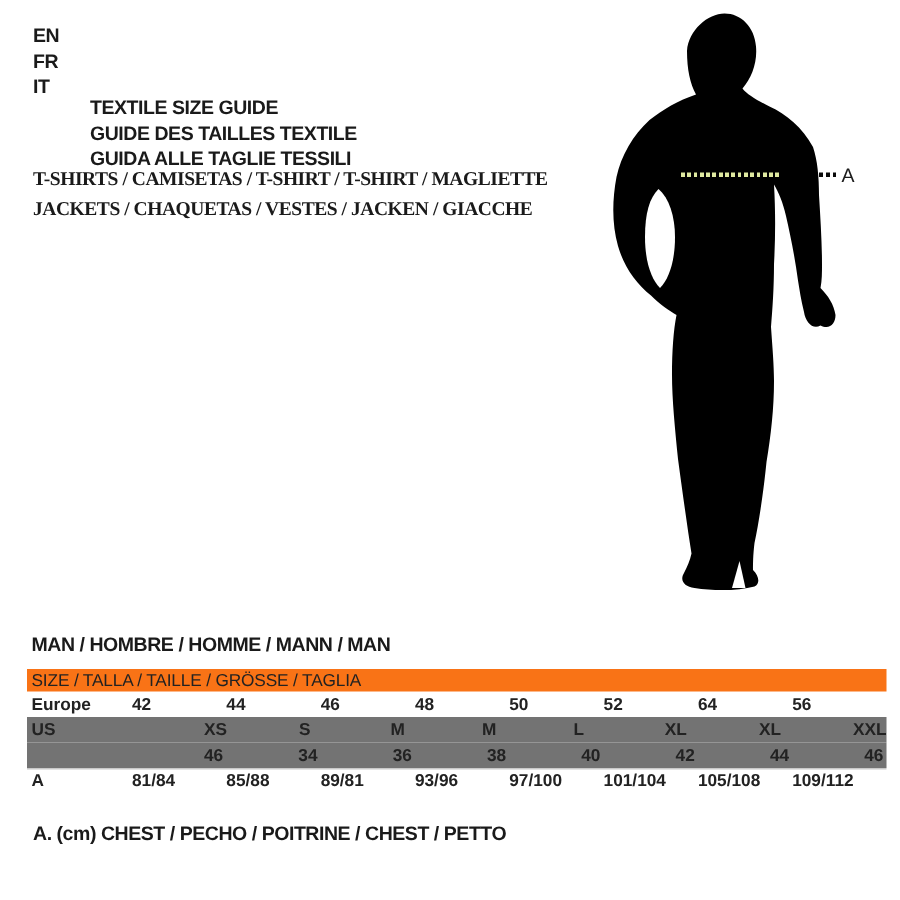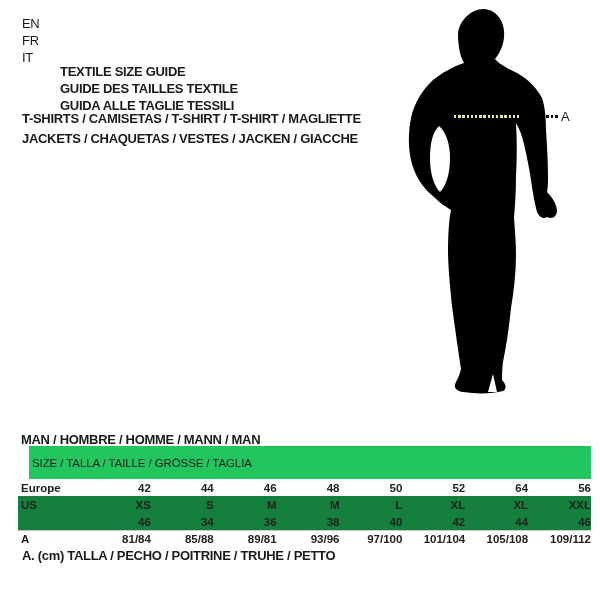--- a/index.html
+++ b/index.html
@@ -9,64 +9,64 @@
     color:#1a1a1a;
     -webkit-font-smoothing:antialiased;
   }
   .canvas { position:relative; width:600px; height:600px; overflow:hidden; background:#fff; }
 
   
   .lang-block { position:absolute; left:22px; top:15px; }
   .lang-row { display:flex; height:17px; line-height:17px; }
   .lang-code {
     width:38px; flex:0 0 38px;
-    font-size:13px; font-weight:400; letter-spacing:-0.3px;
+    font-size:13px; font-weight:700; letter-spacing:-0.3px;
   }
   .lang-label { font-size:13px; font-weight:700; letter-spacing:-0.3px; white-space:nowrap;margin-top:48px; }
 
   
-  .categories { position:absolute; left:22px; top:109px; }
+  .categories { position:absolute; left:22px; top:109px;font-family:Liberation Serif, serif; }
   .cat-line { font-size:13px; font-weight:700; letter-spacing:-0.3px; line-height:20px; white-space:nowrap; }
 
   
   .figure-svg { position:absolute; left:406px; top:6px; }
   .dash-inner {
     position:absolute; left:454px; top:115px; width:66px; height:3px;
     background:repeating-linear-gradient(90deg, #dfe9a0 0 2.5px, transparent 2.5px 4.2px);
   }
   .dash-outer {
     position:absolute; left:546px; top:115px; width:13px; height:3px;
     background:repeating-linear-gradient(90deg, #0a0a0a 0 2.5px, transparent 2.5px 4.5px);
   }
   .measure-label {
     position:absolute; left:561px; top:109px;
     font-size:13px; font-weight:400; letter-spacing:0;
   }
 
   
   .section-title {
-    position:absolute; left:21px; top:432px;
+    position:absolute; left:21px; top:422px;
     font-size:13px; font-weight:700; letter-spacing:-0.3px; white-space:nowrap;
   }
 
   
   .size-table { position:absolute; left:18px; top:446px; width:573px; }
   .t-header {
-    height:33px; background:#22c55e;
+    height:15px; background:#f97316;
     display:flex; align-items:center; padding-left:3px; box-sizing:border-box;
-    font-size:11.5px; font-weight:400; color:#222; letter-spacing:-0.1px;margin-left:11px;
+    font-size:11.5px; font-weight:400; color:#222; letter-spacing:-0.1px;
   }
   .t-row {
     display:grid; grid-template-columns:70px repeat(8, 1fr);
     height:17px; align-items:center;
     font-size:11.5px; font-weight:700; color:#222;
   }
   .t-row .lbl { padding-left:3px; text-align:left; }
-  .t-row .val { text-align:right; }
-  .t-row.shaded { background:#15803d; }
+  .t-row .val { text-align:left; }
+  .t-row.shaded { background:#737373;gap:48px; }
   .t-row.row-a { border-top:1px solid #c9c9c9; box-sizing:border-box; }
 
   
   .footnote {
     position:absolute; left:22px; top:548px;
     font-size:13px; font-weight:700; letter-spacing:-0.3px; white-space:nowrap;
   }
 </style>
 </head>
 <body>
@@ -192,15 +192,15 @@
       <span class="val">85/88</span>
       <span class="val">89/81</span>
       <span class="val">93/96</span>
       <span class="val">97/100</span>
       <span class="val">101/104</span>
       <span class="val">105/108</span>
       <span class="val">109/112</span>
     </div>
   </div>
 
-  <div class="footnote">A. (cm) TALLA / PECHO / POITRINE / TRUHE / PETTO</div>
+  <div class="footnote">A. (cm) CHEST / PECHO / POITRINE / CHEST / PETTO</div>
 
 </div>
 
 </body></html>

